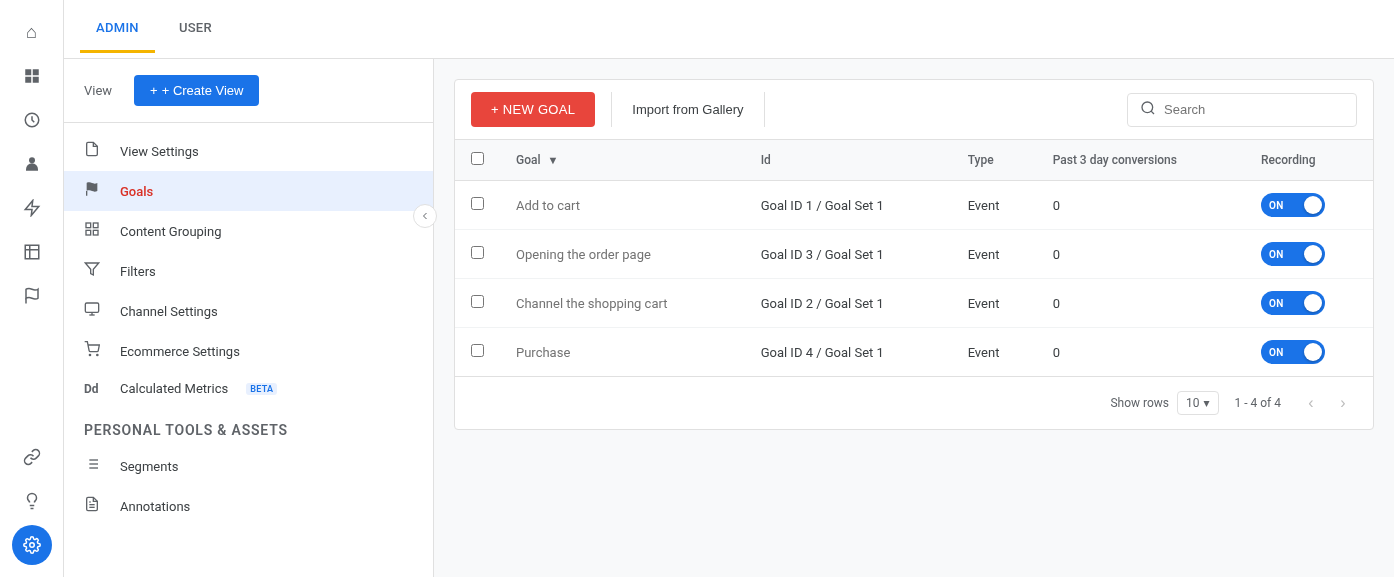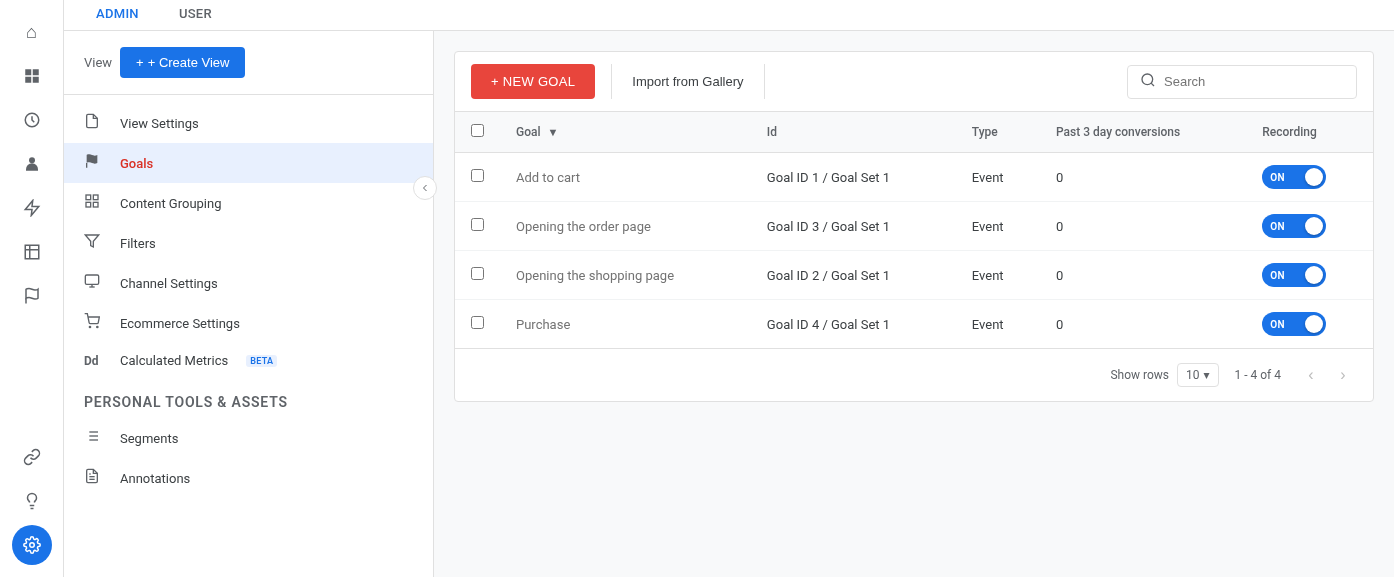--- a/index.html
+++ b/index.html
@@ -36,21 +36,21 @@
       overflow: hidden;
     }
 
     
     .top-tabs {
       background: #fff;
       border-bottom: 1px solid #e0e0e0;
       display: flex;
       align-items: center;
       padding: 0 16px;
-      height: 31px;
+      height: 59px;
       flex-shrink: 0;
     }
     .top-tab {
       padding: 0 16px;
       height: 48px;
       display: flex;
       align-items: center;
       font-size: 13px;
       font-weight: 500;
       color: #5f6368;
@@ -79,21 +79,21 @@
       display: flex;
       flex-direction: column;
       flex-shrink: 0;
       overflow-y: auto;
     }
 
     .left-panel-header {
       padding: 16px 20px;
       display: flex;
       align-items: center;
-      gap: 8px;
+      gap: 22px;
       border-bottom: 1px solid #e0e0e0;
     }
 
     .create-view-btn {
       background: #1a73e8;
       color: #fff;
       border: none;
       border-radius: 4px;
       padding: 8px 16px;
       font-size: 13px;
@@ -601,21 +601,21 @@
         <span class="toggle-label">ON</span>
         <div class="toggle-knob"></div>
       </div>
     </td>
   </tr>
               <tr>
     <td class="checkbox-cell">
       <input type="checkbox" style="">
     </td>
     <td>
-      <a class="goal-link">Opening the shopping page</a>
+      <a class="goal-link">Channel the shopping cart</a>
     </td>
     <td>Goal ID 2 / Goal Set 1</td>
     <td>Event</td>
     <td>0</td>
     <td>
       <div class="toggle-switch">
         <span class="toggle-label">ON</span>
         <div class="toggle-knob"></div>
       </div>
     </td>

